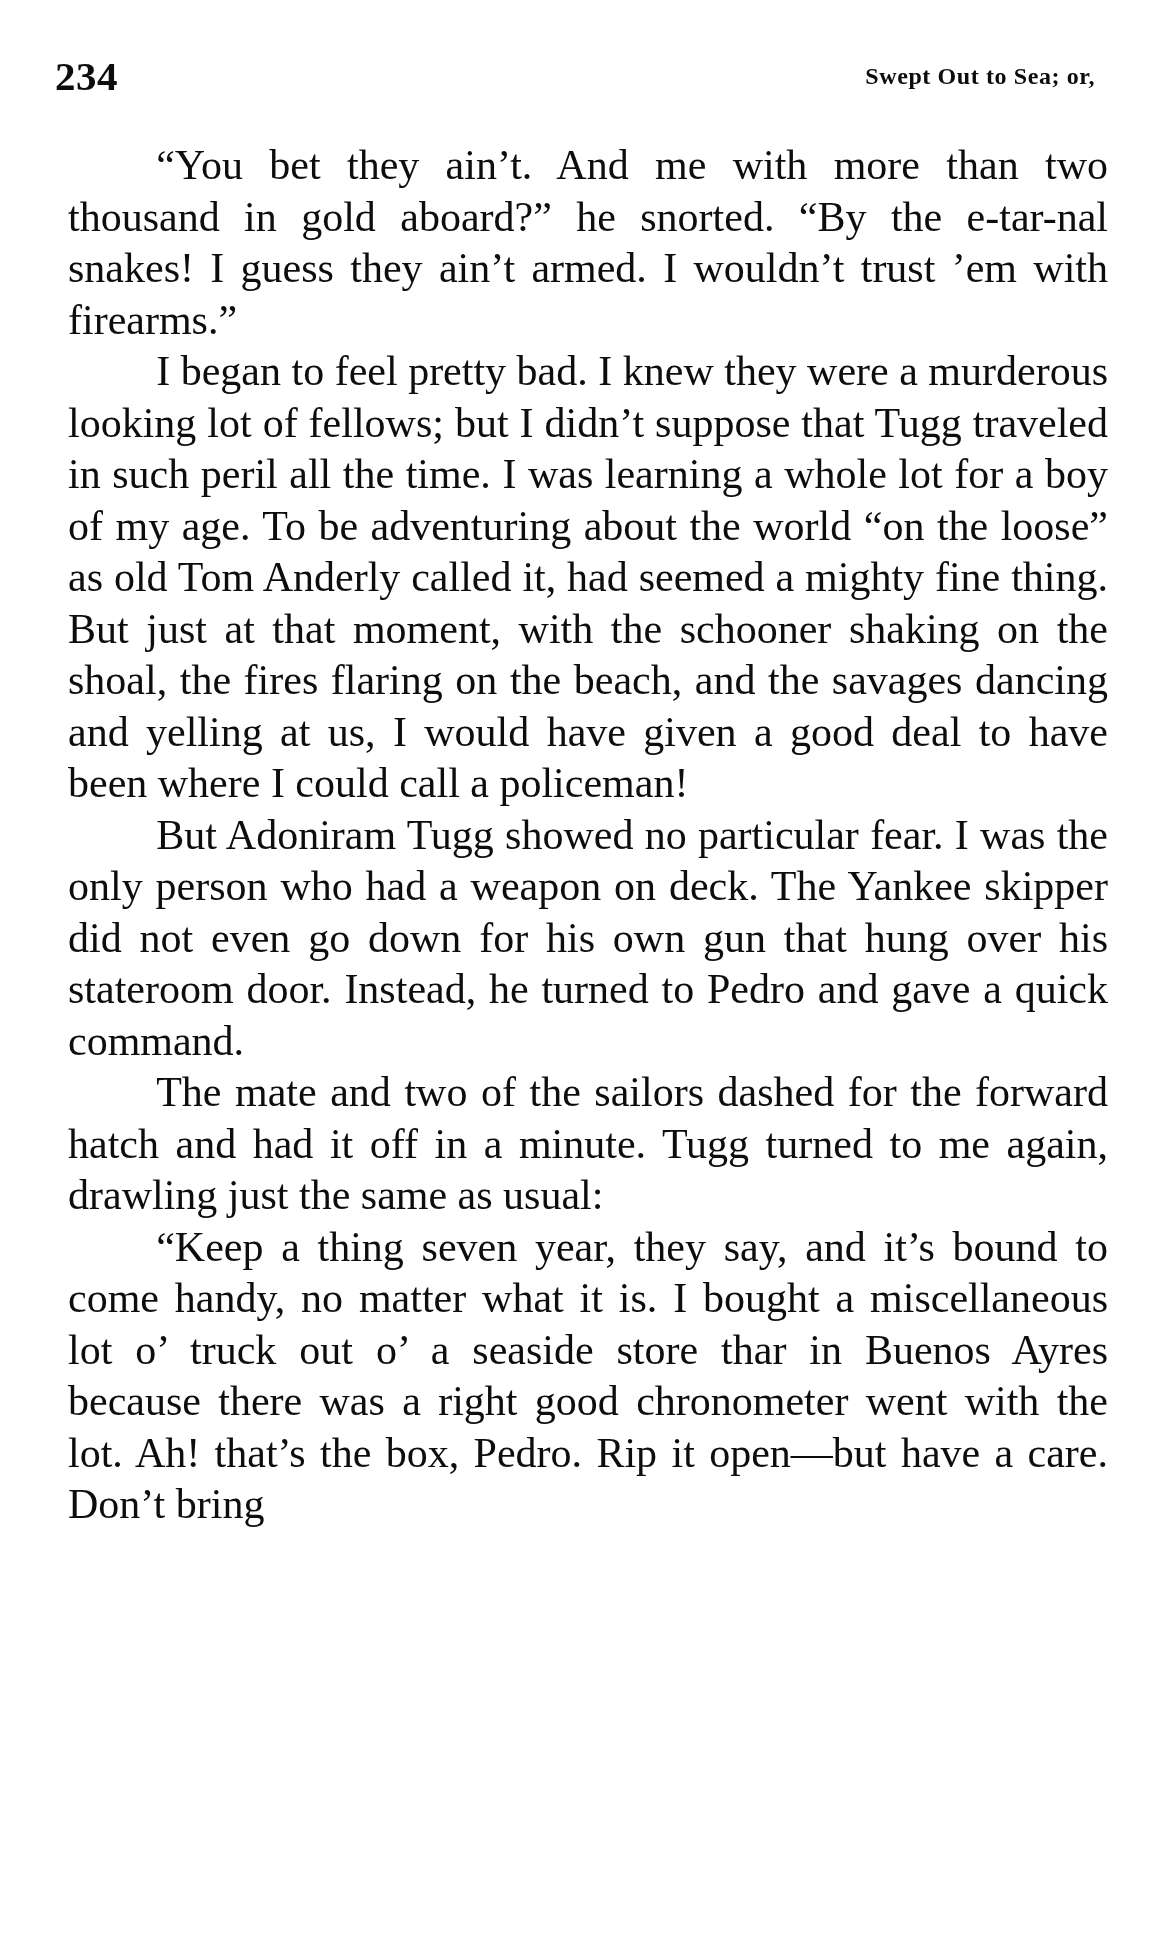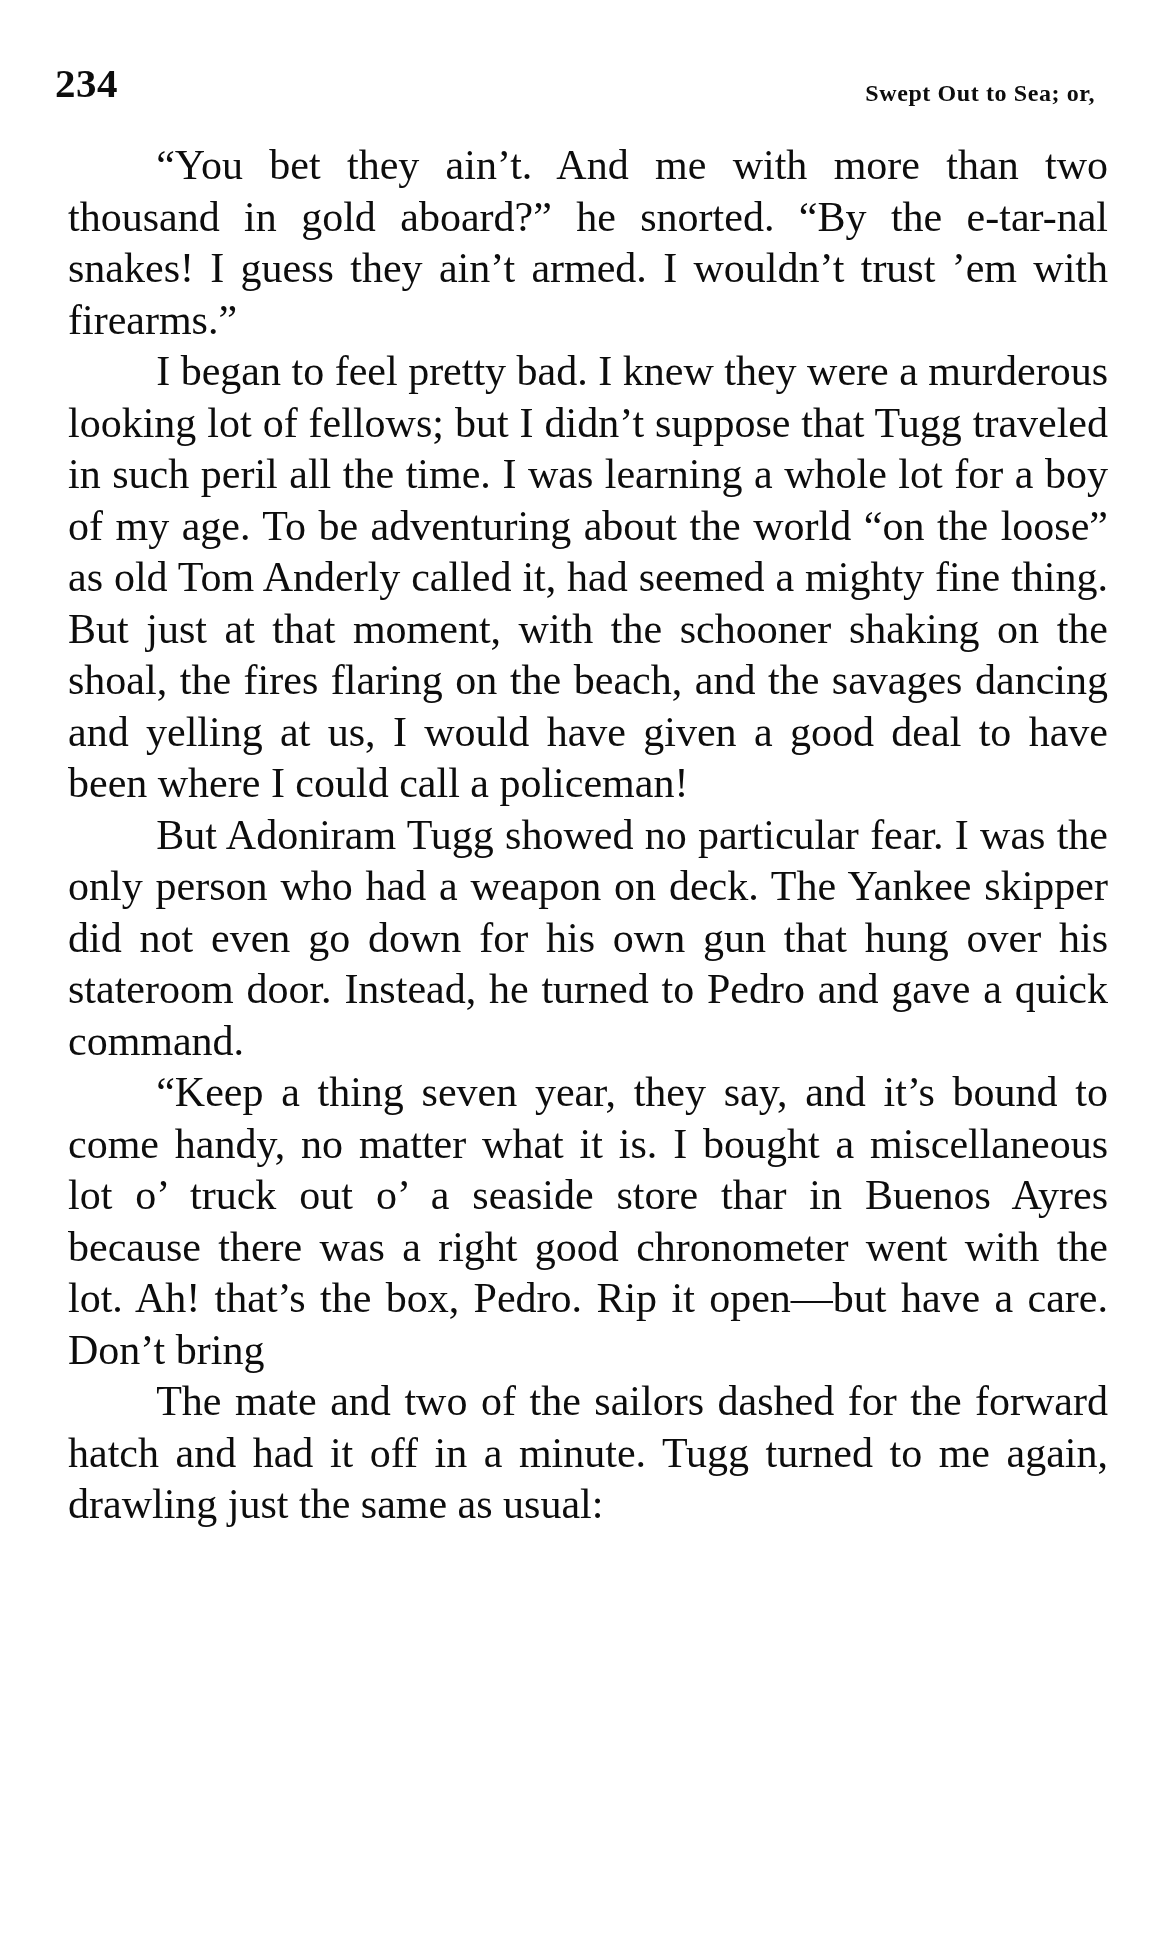--- a/index.html
+++ b/index.html
@@ -20,23 +20,22 @@
     height: 1955px;
     box-sizing: border-box;
     padding: 0;
   }
   .running-head {
     position: absolute;
     top: 52px;
     left: 55px;
     right: 58px;
     display: flex;
-    align-items: flex-end;
+    align-items: center;
     justify-content: space-between;
-    margin-top: 7px;
   }
   .page-number {
     font-family: "Liberation Serif", serif;
     font-weight: bold;
     font-size: 41px;
     letter-spacing: 0.5px;
   }
   .head-title {
     font-family: "Liberation Serif", serif;
     font-weight: bold;
@@ -68,17 +67,17 @@
 
   <div class="running-head">
     <span class="page-number">234</span>
     <span class="head-title">Swept Out to Sea; or,</span>
   </div>
 
   <div class="body-text">
     <p>“You bet they ain’t.  And me with more than two thousand in gold aboard?” he snorted.  “By the e-tar-nal snakes! I guess they ain’t armed.  I wouldn’t trust ’em with firearms.”</p>
     <p>I began to feel pretty bad.  I knew they were a murderous looking lot of fellows; but I didn’t suppose that Tugg traveled in such peril all the time.  I was learning a whole lot for a boy of my age.  To be adventuring about the world “on the loose” as old Tom Anderly called it, had seemed a mighty fine thing.  But just at that moment, with the schooner shaking on the shoal, the fires flaring on the beach, and the savages dancing and yelling at us, I would have given a good deal to have been where I could call a policeman!</p>
     <p>But Adoniram Tugg showed no particular fear.  I was the only person who had a weapon on deck.  The Yankee skipper did not even go down for his own gun that hung over his stateroom door.  Instead, he turned to Pedro and gave a quick command.</p>
+    <p>The mate and two of the sailors dashed for the forward hatch and had it off in a minute. Tugg turned to me again, drawling just the same as usual:</p>
     <p>“Keep a thing seven year, they say, and it’s bound to come handy, no matter what it is.  I bought a miscellaneous lot o’ truck out o’ a seaside store thar in Buenos Ayres because there was a right good chronometer went with the lot.  Ah! that’s the box, Pedro. Rip it open—but have a care.  Don’t bring</p>
-    <p>The mate and two of the sailors dashed for the forward hatch and had it off in a minute. Tugg turned to me again, drawling just the same as usual:</p>
   </div>
 
 </div>
 
 </body></html>

